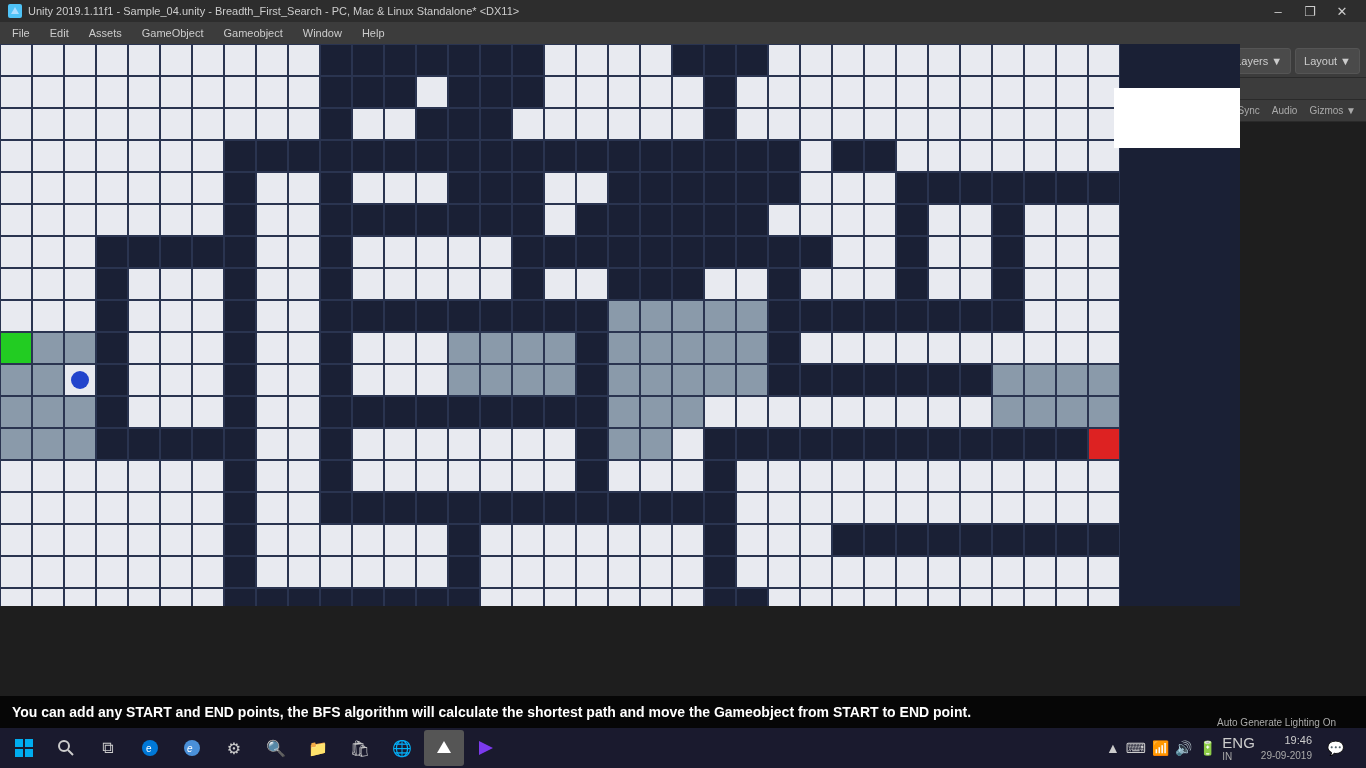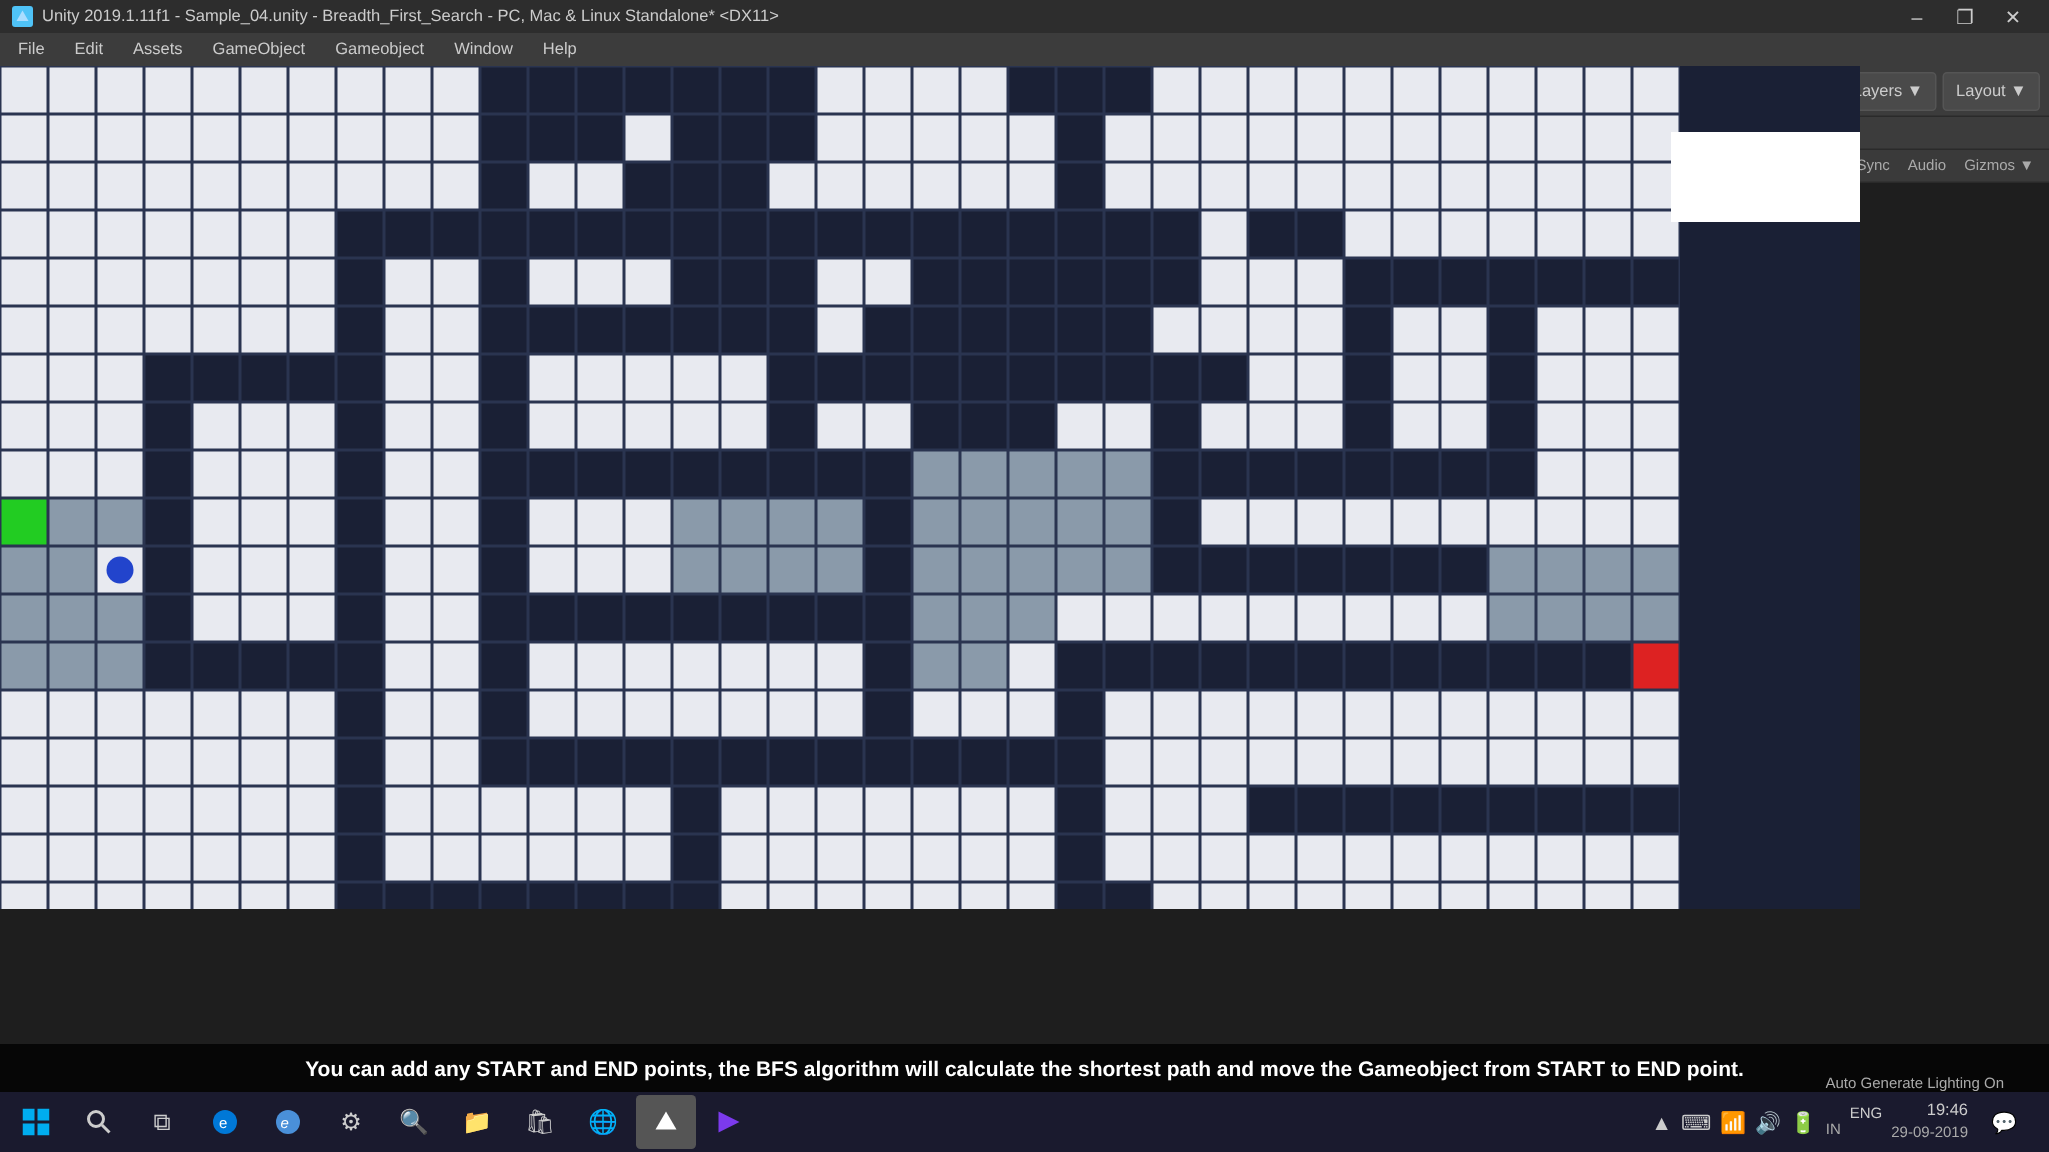--- a/index.html
+++ b/index.html
@@ -321,21 +321,21 @@
     #bottom-text {
       position: fixed;
       bottom: 40px;
       left: 0;
       right: 0;
       background: rgba(0,0,0,0.8);
       color: white;
       font-size: 14px;
       font-weight: bold;
       padding: 8px 12px;
-      text-align: center;
+      text-align: left;
       z-index: 10;
     }
 
     
     #taskbar {
       position: fixed;
       bottom: 0;
       left: 0;
       width: 100%;
       height: 40px;
@@ -1238,21 +1238,21 @@
     </svg>
   </div>
 
   <div id="taskbar-right">
     <span class="taskbar-sys-icon">▲</span>
     <span class="taskbar-sys-icon">⌨</span>
     <span class="taskbar-sys-icon">📶</span>
     <span class="taskbar-sys-icon">🔊</span>
     <span class="taskbar-sys-icon">🔋</span>
     <div id="taskbar-lang">
-      <div style="font-size:10px;color:#ccc;margin-left:16px;">ENG</div>
+      <div style="font-size:15px;color:#ccc;">ENG</div>
       <div style="font-size:10px;color:#aaa;">IN</div>
     </div>
     <div id="taskbar-time">
       <div style="font-size:11px;color:#ccc;">19:46</div>
       <div style="font-size:10px;color:#aaa;">29-09-2019</div>
     </div>
     <div class="taskbar-notification">💬</div>
   </div>
 </div>
 

